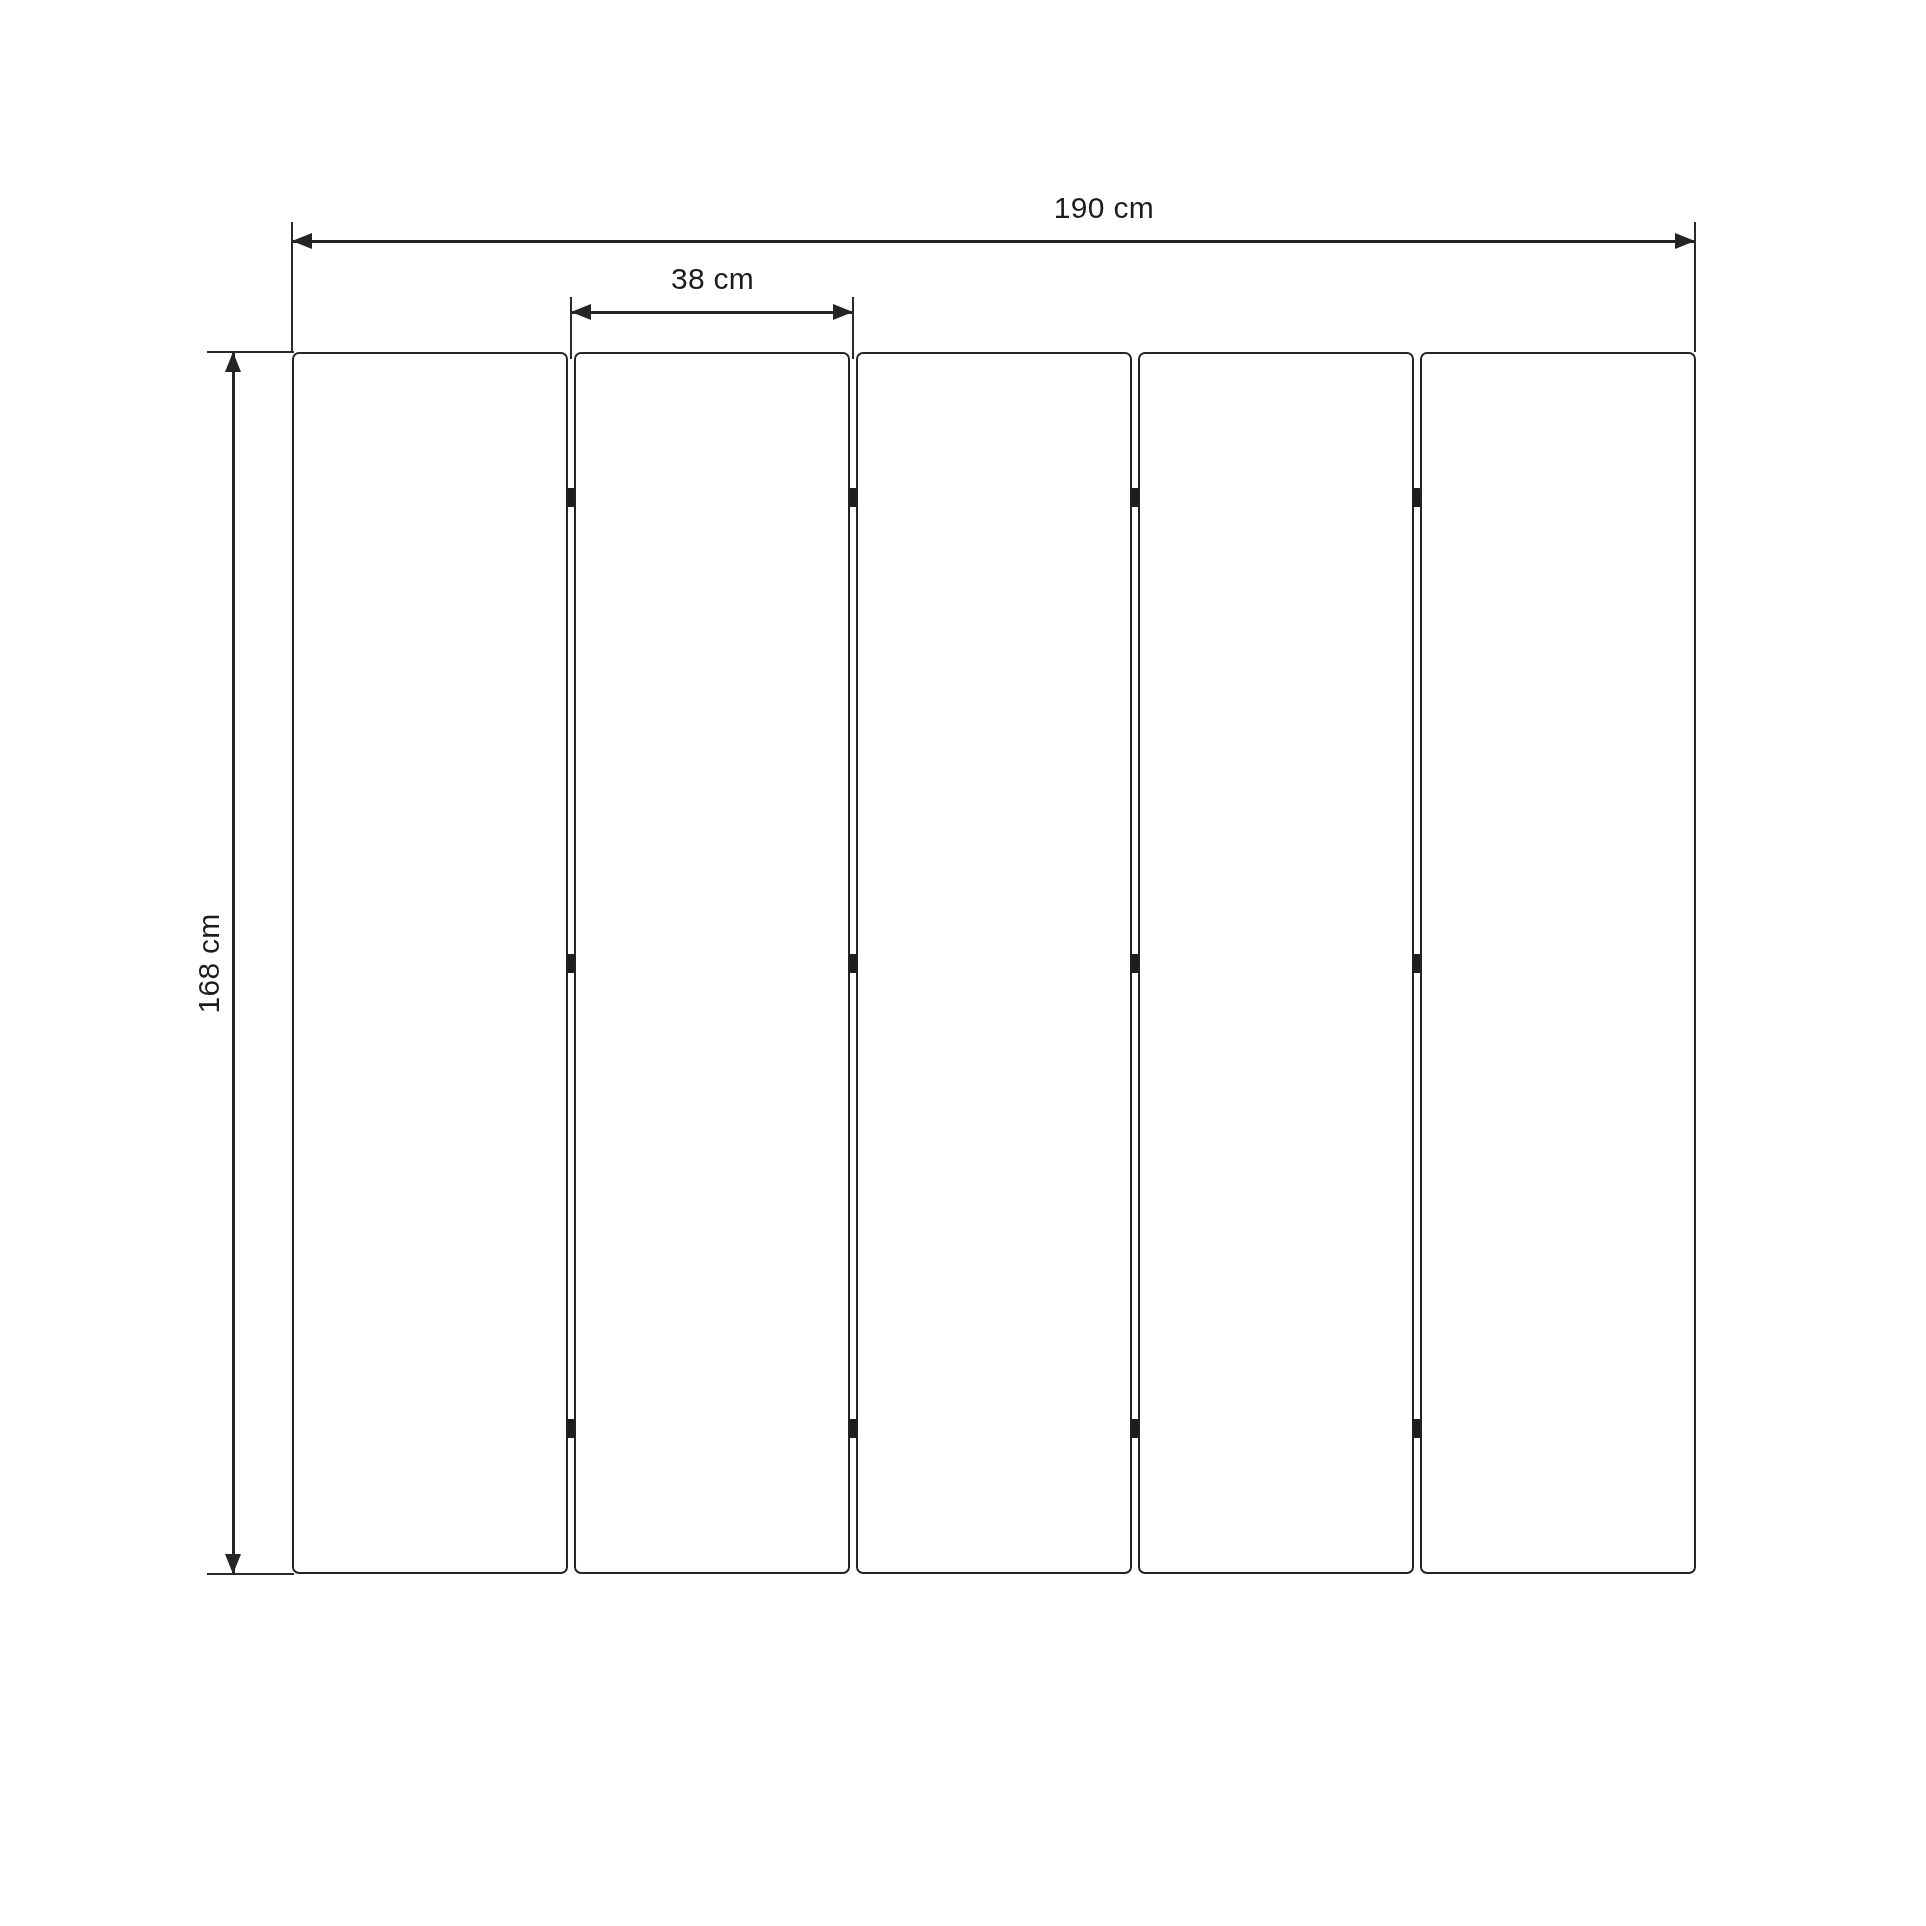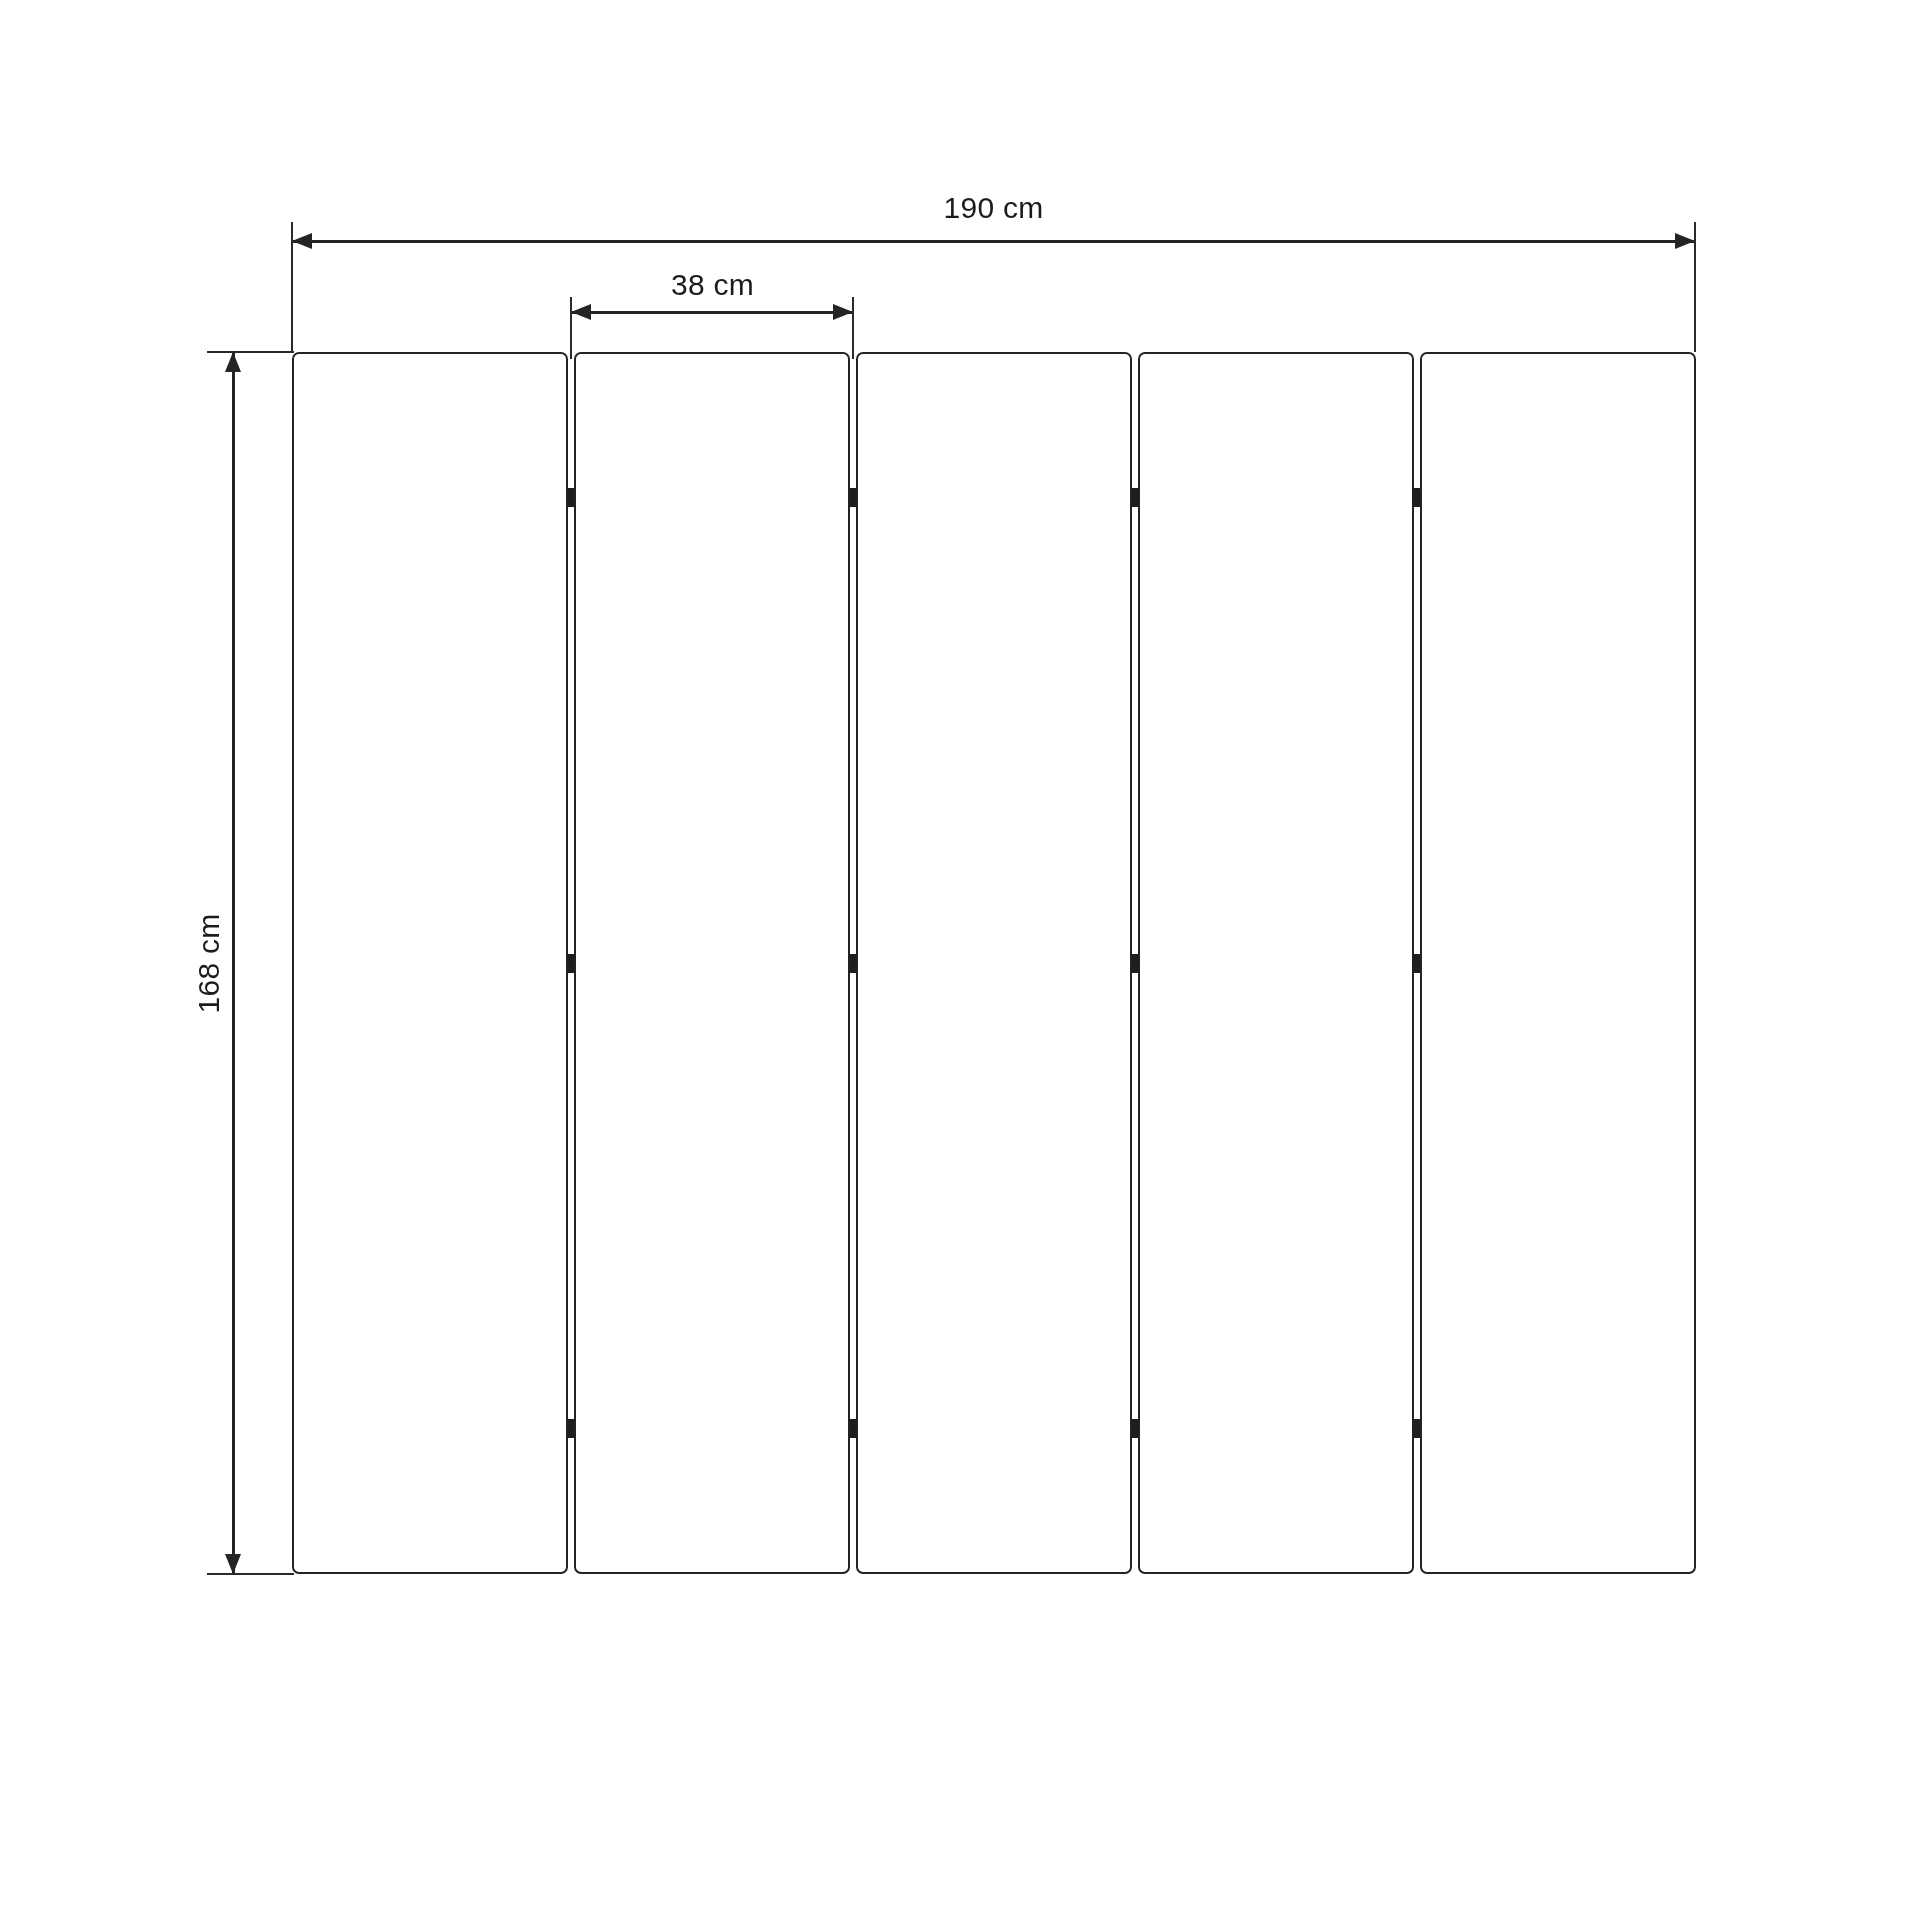--- a/index.html
+++ b/index.html
@@ -51,29 +51,29 @@
     line-height: 31px;
     white-space: nowrap;
   }
 
   
   #width-line        { left: 292px;  top: 240px;  width: 1404px; height: 3.2px; }
   #width-arrow-left  { left: 292px;  top: 233px; }
   #width-arrow-right { left: 1675px; top: 233px; }
   #width-ext-left    { left: 291px;  top: 222px;  width: 1.9px; height: 130px; }
   #width-ext-right   { left: 1694px; top: 222px;  width: 1.9px; height: 130px; }
-  #width-label       { left: 833px; top: 192px;  width: 321px; }
+  #width-label       { left: 833px; top: 192px;  width: 321px; text-align: right; }
 
   
   #pwidth-line        { left: 571px;  top: 311px; width: 282px; height: 3.2px; }
   #pwidth-arrow-left  { left: 571px;  top: 304px; }
   #pwidth-arrow-right { left: 833px; top: 304px; }
   #pwidth-ext-left    { left: 570px;  top: 297px; width: 1.9px; height: 62px; }
   #pwidth-ext-right   { left: 852px; top: 297px; width: 1.9px; height: 62px; }
-  #pwidth-label       { left: 552px;  top: 269px; width: 321px; }
+  #pwidth-label       { left: 552px;  top: 263px; width: 321px; }
 
   
   #height-line         { left: 232px; top: 352px;  width: 3.2px; height: 1222px; }
   #height-arrow-top    { left: 225px; top: 352px; }
   #height-arrow-bottom { left: 225px; top: 1554px; }
   #height-ext-top      { left: 207px; top: 351px;  width: 87px; height: 1.9px; }
   #height-ext-bottom   { left: 207px; top: 1573px; width: 87px; height: 1.9px; }
   #height-label        { left: 112px; top: 948px; width: 193px; transform: rotate(-90deg); transform-origin: center center; }
 </style>
 </head>

